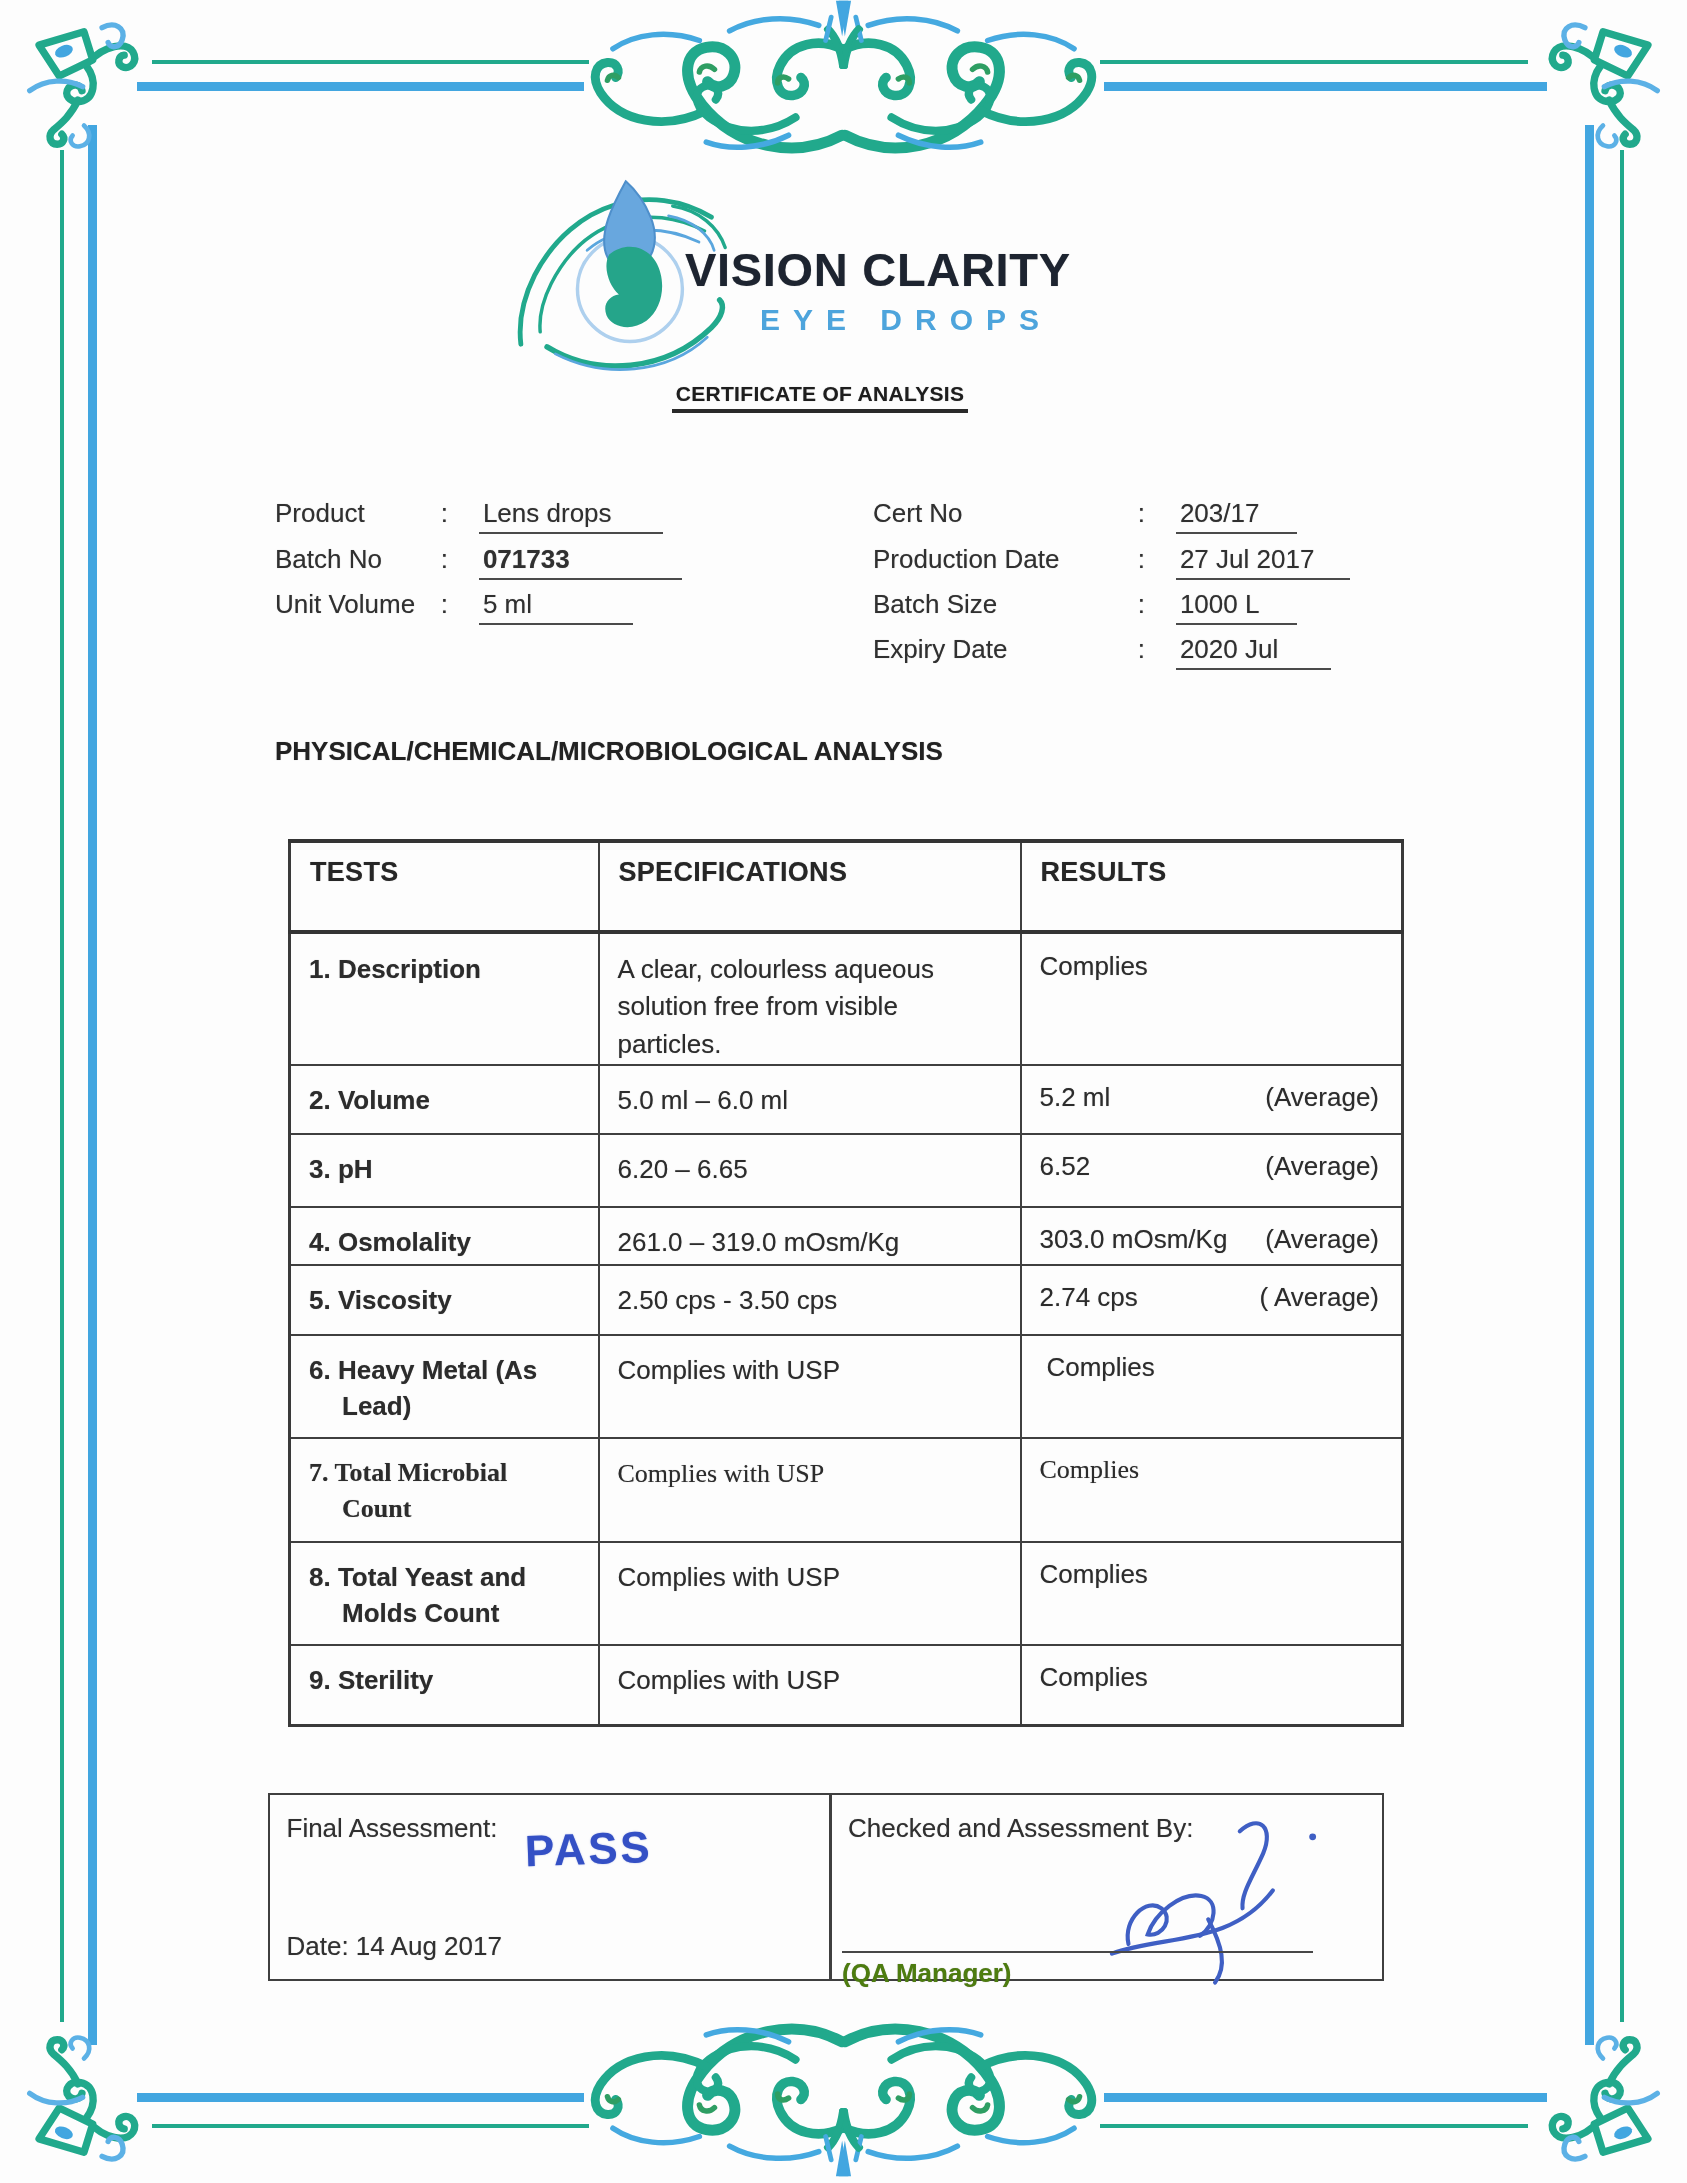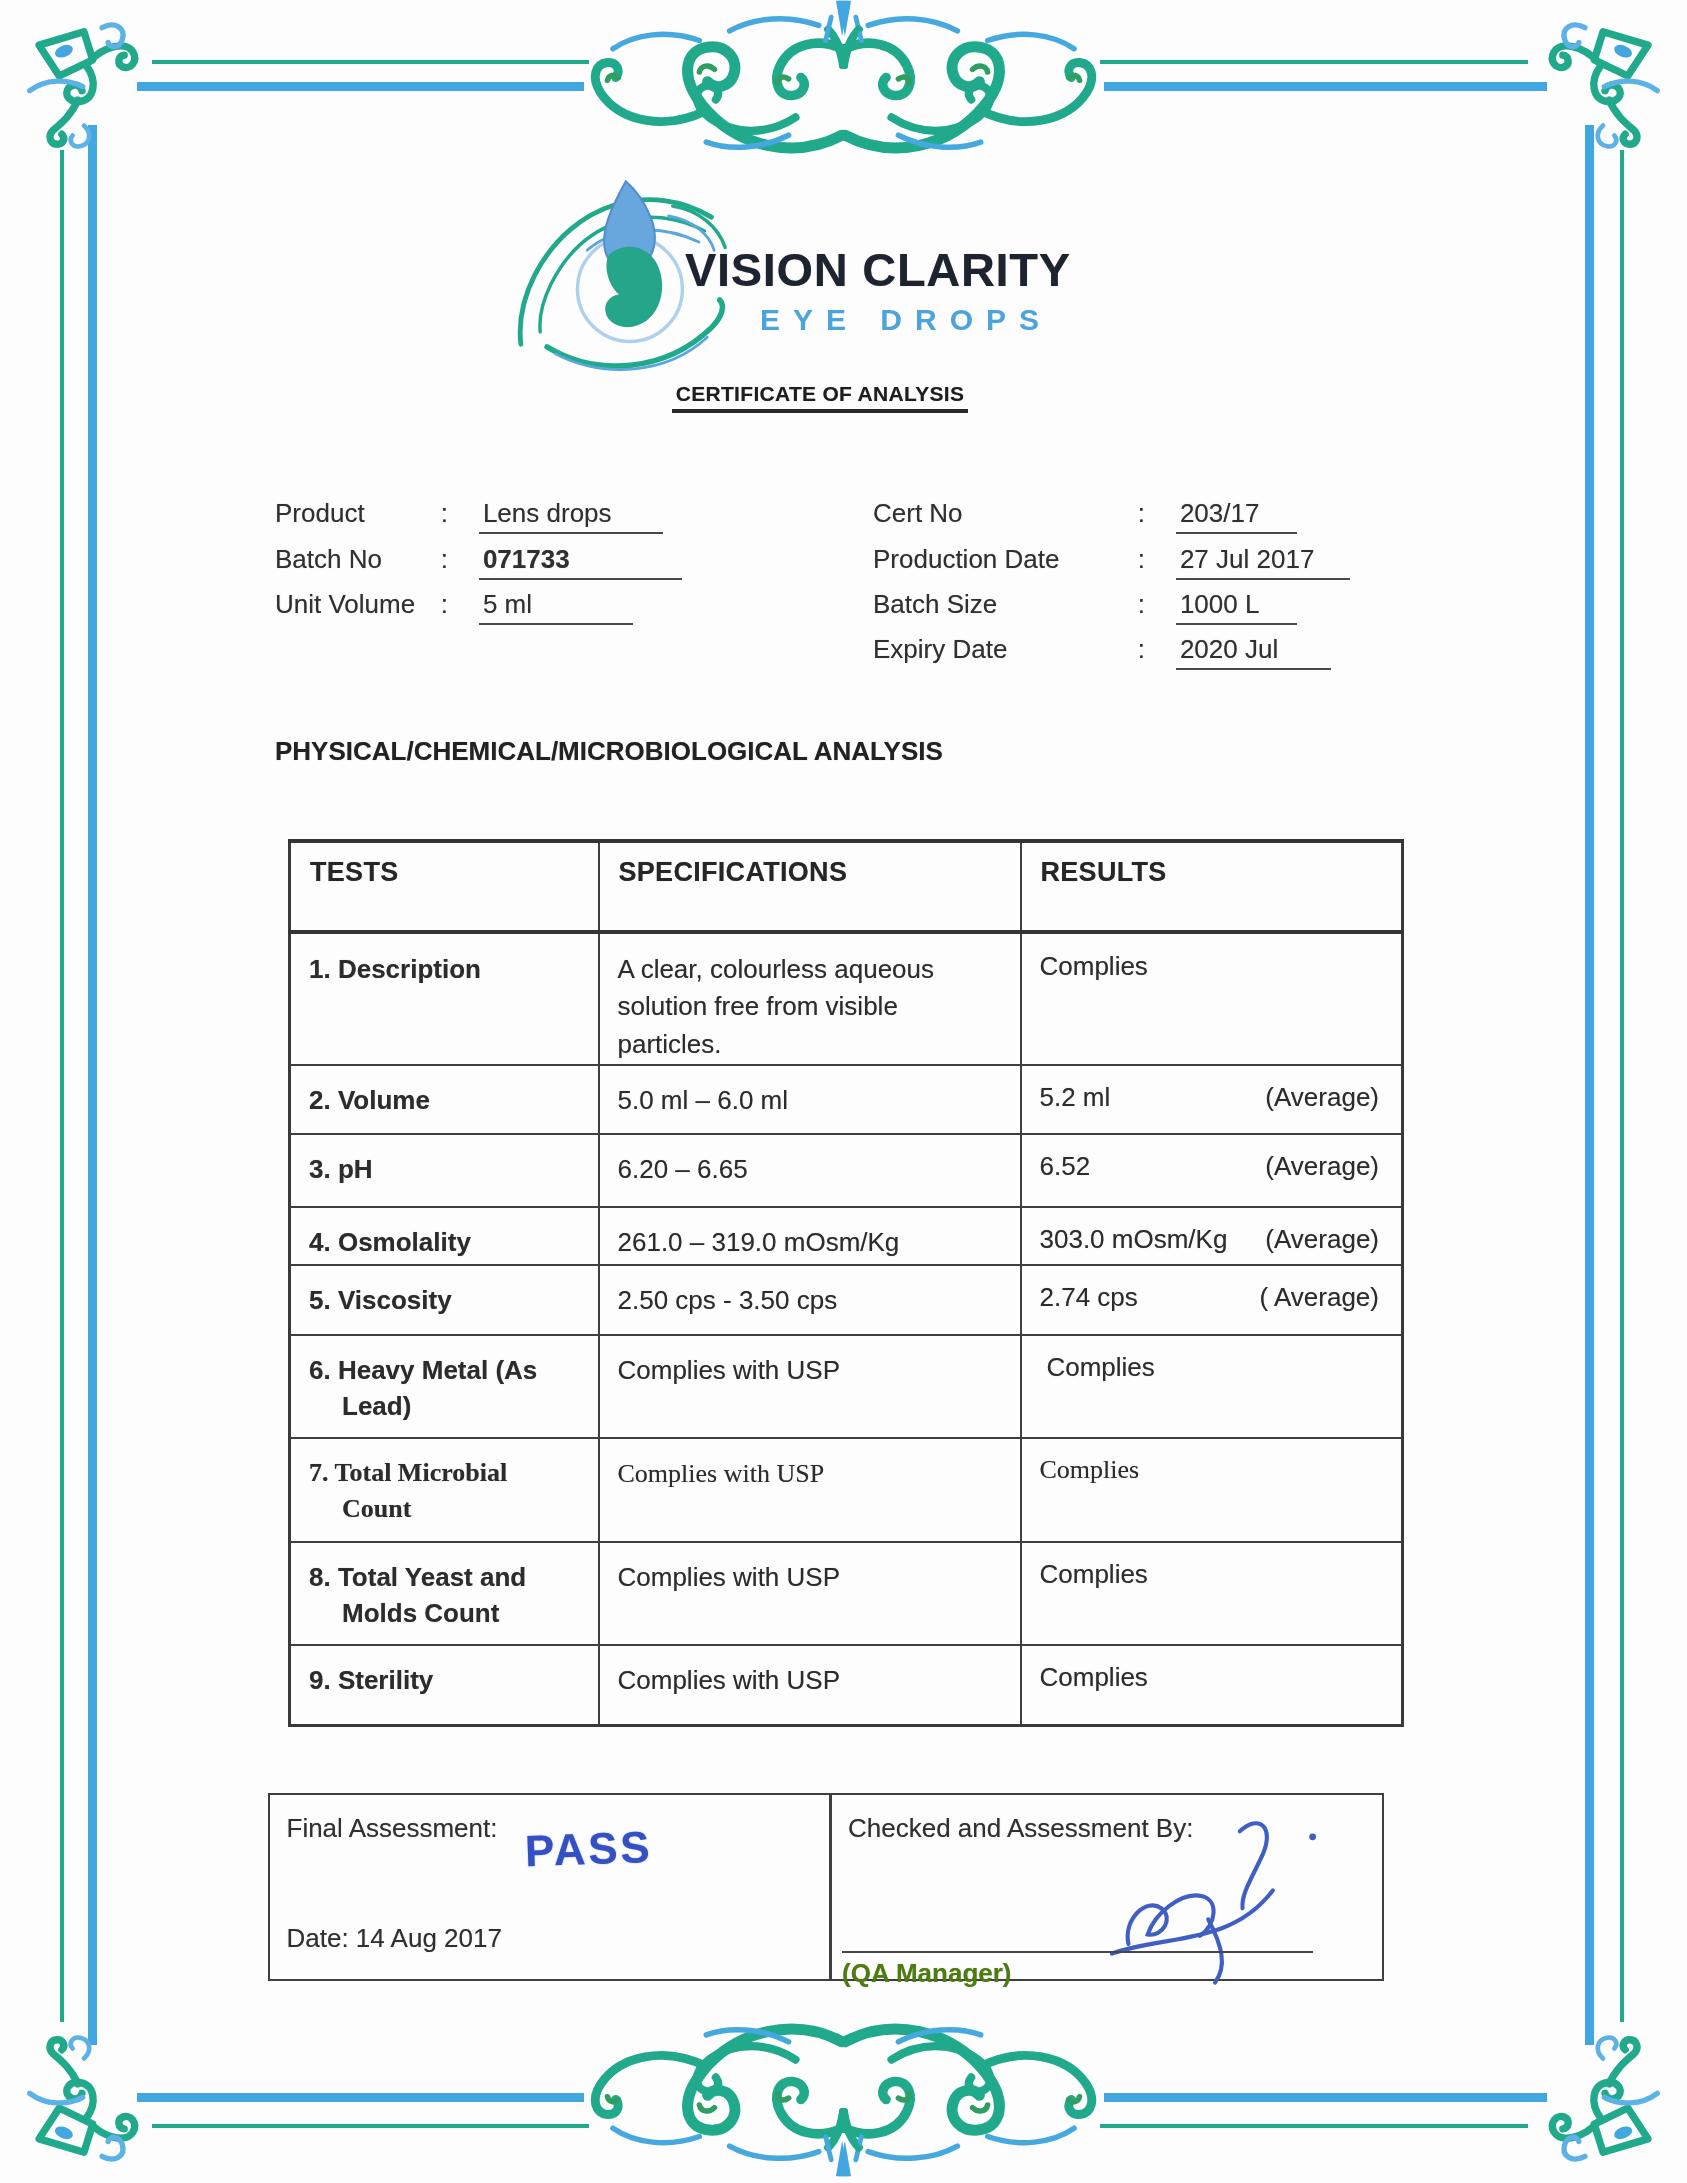--- a/index.html
+++ b/index.html
@@ -69,21 +69,21 @@
     position:absolute;left:268px;top:1793px;width:1112px;height:184px;
     border:2.7px solid #3f3f3f;font-size:26px;
   }
   .assess .divider{position:absolute;left:559px;top:0;bottom:0;width:2.7px;background:#3f3f3f;}
   .fa-label{position:absolute;left:16.5px;top:18px;}
   .pass-stamp{
     position:absolute;left:255px;top:29px;
     font-size:44px;font-weight:bold;letter-spacing:2.7px;color:#3450c5;
     transform:rotate(-2deg);text-shadow:0 0 1.4px rgba(52,80,197,.55);
   }
-  .fa-date{position:absolute;left:16.5px;top:128px;}
+  .fa-date{position:absolute;left:16.5px;top:136px;}
   .chk-label{position:absolute;left:578px;top:18px;}
   .sig-line{position:absolute;left:572px;right:69px;top:156px;border-top:2.7px solid #474747;}
   .qa-title{
     position:absolute;left:572px;right:69px;top:163px;text-align:left;
     font-weight:bold;color:#4d7c0f;
   }
   .signature{position:absolute;left:776px;top:16.5px;width:323px;height:172px;overflow:visible;}
 </style>
 </head>
 <body>

